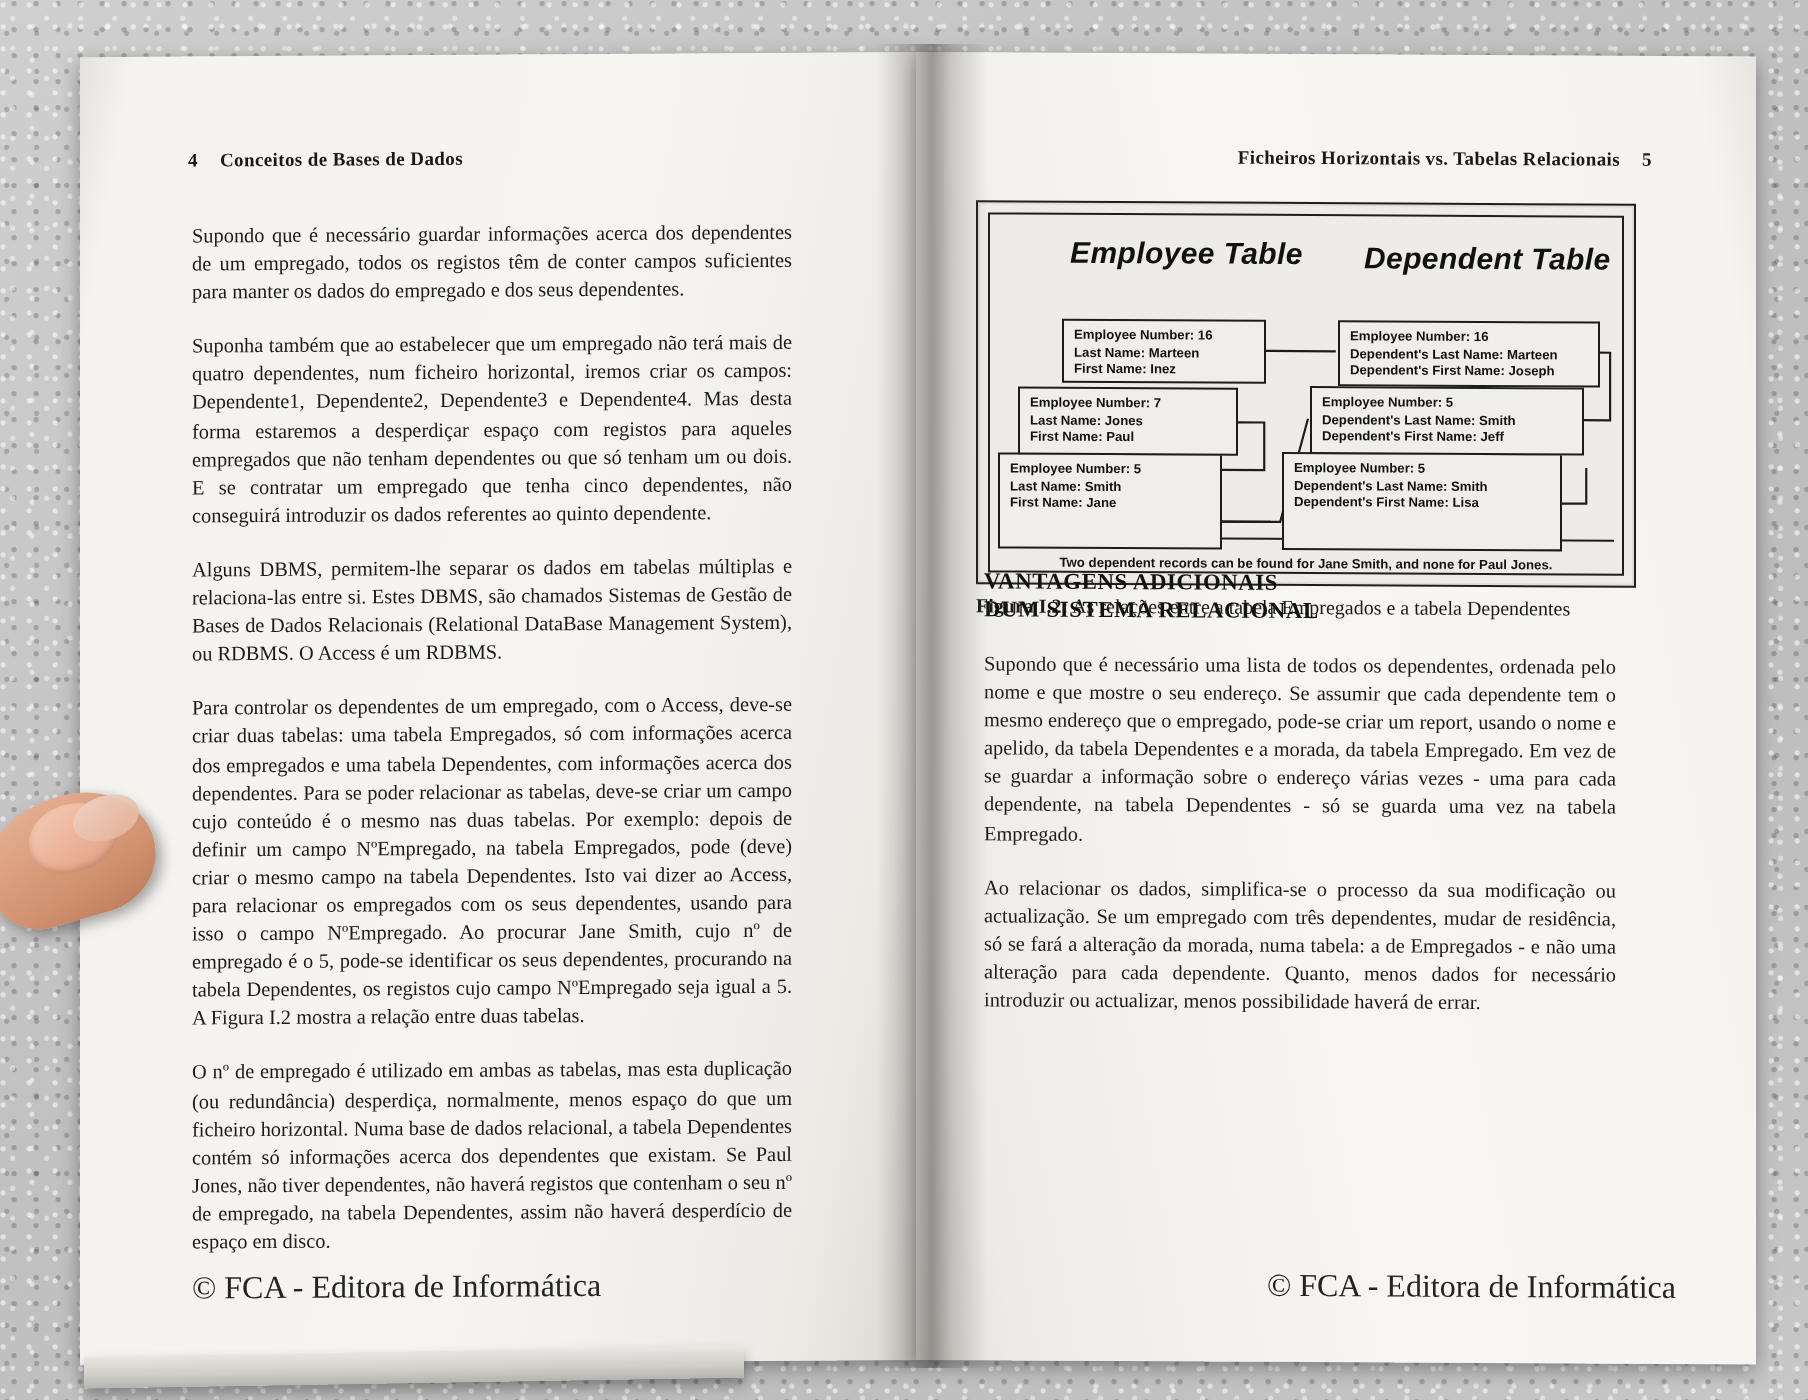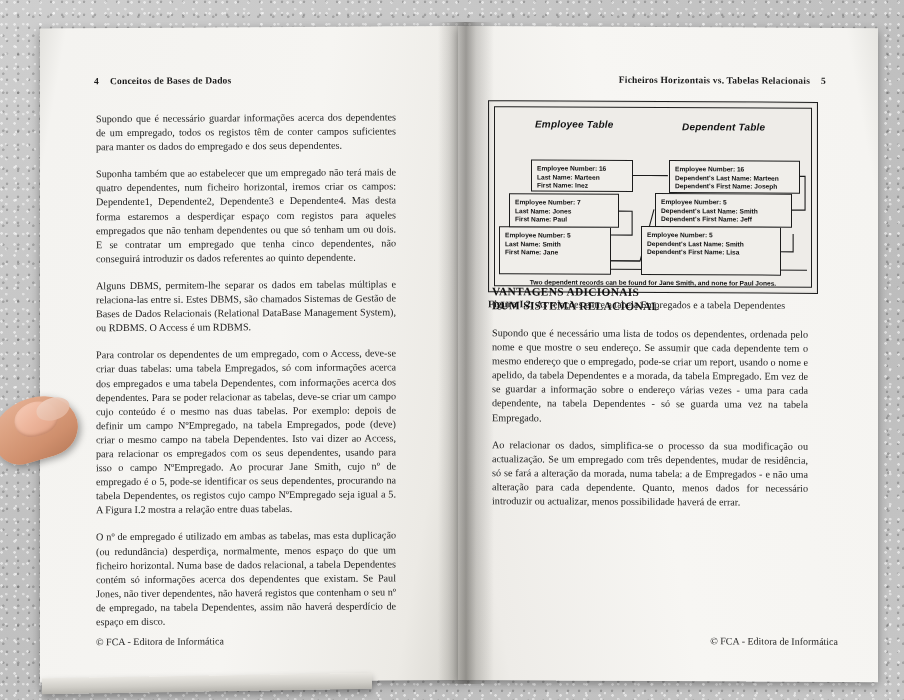--- a/index.html
+++ b/index.html
@@ -89,21 +89,21 @@
   .col p:last-child{margin-bottom:0;}
 
   .section-title{
     font-weight:bold;font-size:11.4px;line-height:14px;
     letter-spacing:.3px;margin:0 0 14px 0;
     color:#121212;
   }
 
   .copyright{
     position:absolute;
-    font-size:10px;color:#242424;white-space:nowrap;
+    font-size:16px;color:#242424;white-space:nowrap;
   }
   .cr-left{left:56px;top:608px;}
   .cr-right{right:40px;top:608px;}
 
   
   .figure-wrap{
     position:absolute;left:30px;top:74px;width:330px;
   }
   .figbox{
     position:relative;
@@ -113,21 +113,21 @@
     box-shadow:inset 0 0 0 1px rgba(0,0,0,.06);
   }
   .figbox-inner{
     position:absolute;inset:5px;
     border:1.2px solid #1e1e1e;
   }
   .tbl-title{
     position:absolute;
     font-family:"Liberation Sans", sans-serif;
     font-style:italic;font-weight:bold;
-    font-size:10px;color:#111;
+    font-size:15px;color:#111;
     letter-spacing:.2px;
   }
   .tbl-title.emp{left:46px;top:17px;}
   .tbl-title.dep{left:193px;top:19px;font-style:italic;}
 
   .rec{
     position:absolute;
     border:1.3px solid #1c1c1c;
     background:#f0eeea;
     font-family:"Liberation Sans", sans-serif;

